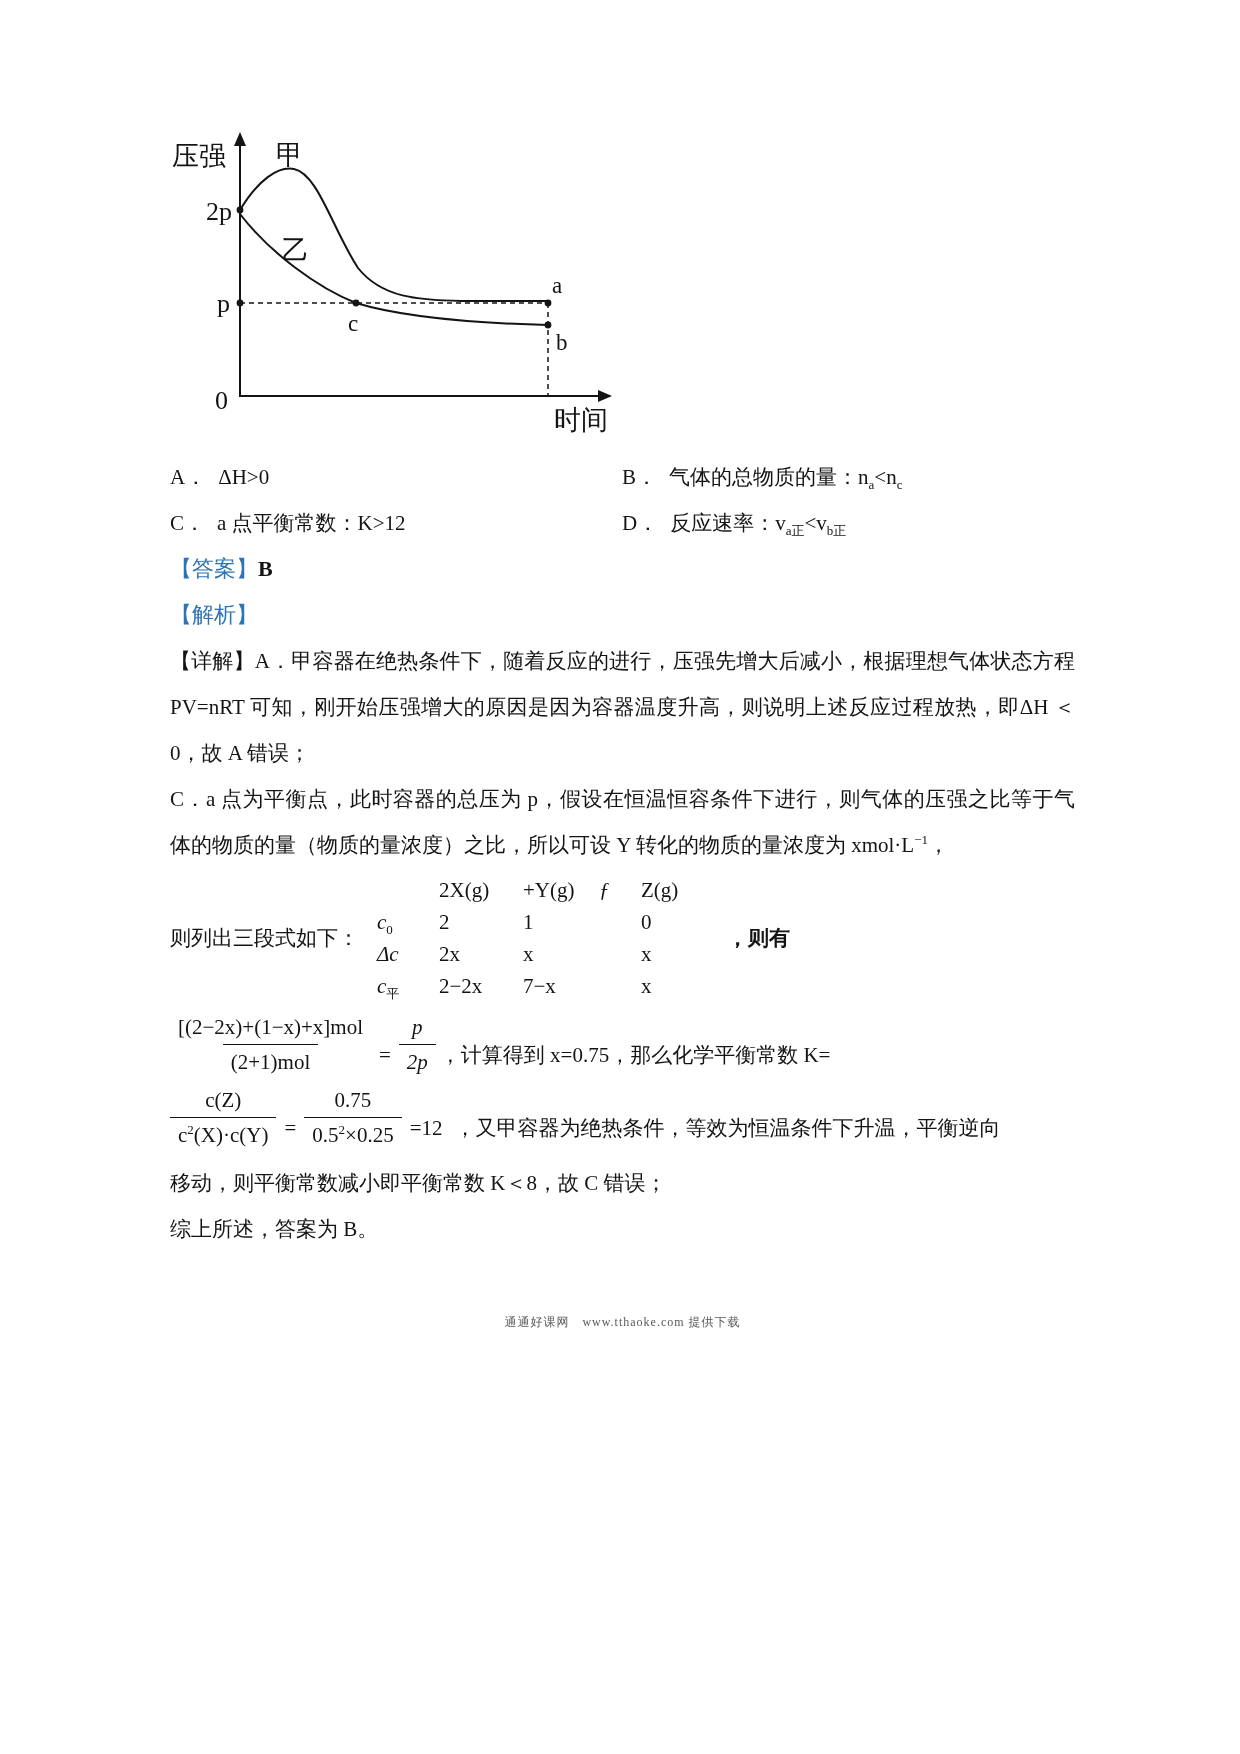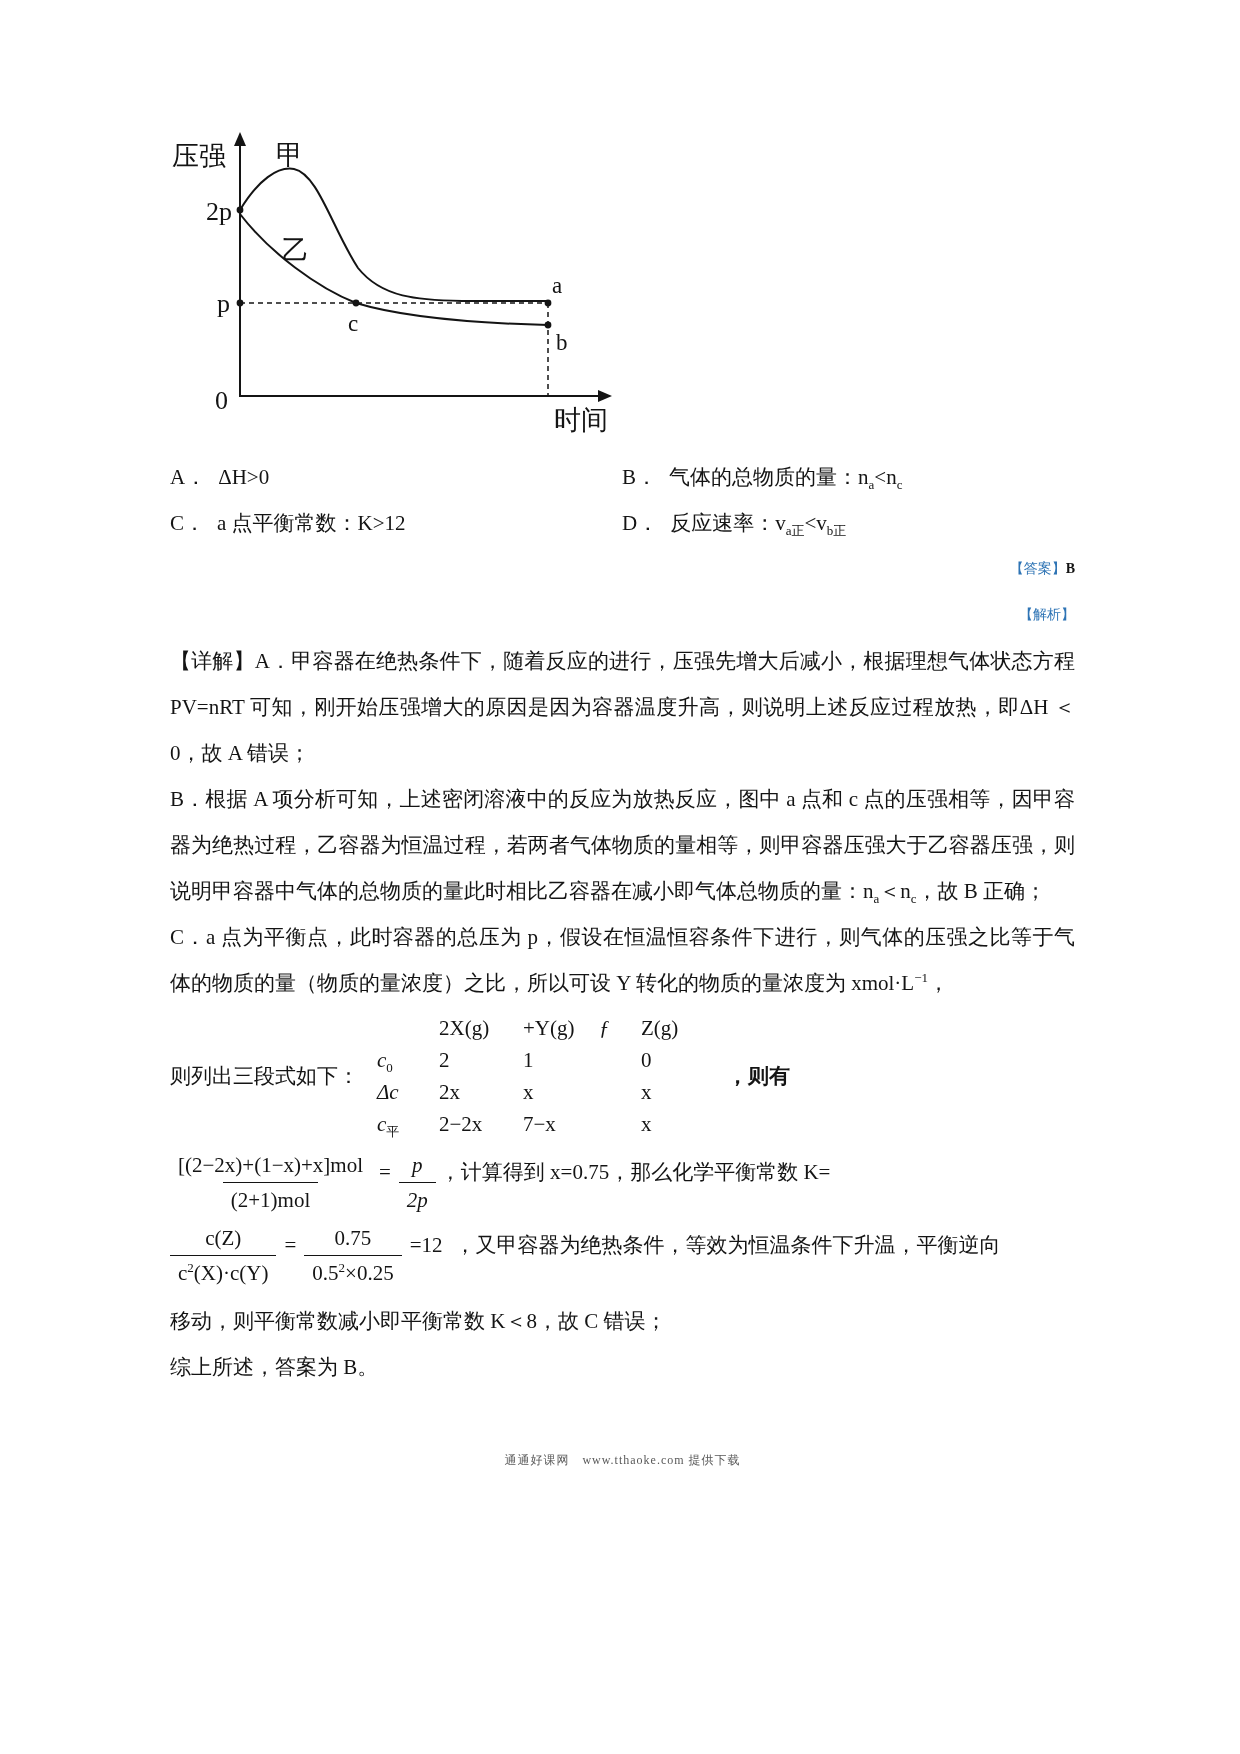--- a/index.html
+++ b/index.html
@@ -17,34 +17,34 @@
   .graph-wrap { width:480px; height:312px; }
   .graph-wrap svg text { fill:#141414; font-family:"Liberation Serif","DejaVu Serif",serif; }
   
   .options { margin-top:14px; font-size:21px; }
   .opt-row { display:grid; grid-template-columns:452px 1fr; line-height:46px; }
   .opt-key { margin-right:12px; }
   sub { font-size:13px; vertical-align:sub; line-height:0; }
   sup { font-size:13px; vertical-align:super; line-height:0; }
   .it { font-style:italic; }
   
-  .line { font-size:14px; line-height:46px;text-align:right; }
+  .line { font-size:22px; line-height:46px; }
   .para { font-size:21px; line-height:46px; text-align:justify; }
   .blue { color:#2e74b5; }
   .bold { font-weight:bold; }
   
   .seg-block { display:flex; align-items:center; font-size:21px; margin:6px 0 2px 0; }
   .seg-lead { white-space:nowrap; margin-right:18px; }
   .seg-tail { white-space:nowrap; margin-left:14px;font-weight:bold; }
   .seg-table { display:flex; flex-direction:column; }
   .seg-row { display:grid; grid-template-columns:62px 84px 76px 42px 72px; line-height:32px; }
   .seg-row .c0 { text-align:left; }
   .seg-row .cc { text-align:left; }
   
-  .eq-row { display:flex; align-items:flex-start; font-size:21px; margin:12px 0; line-height:40px; }
+  .eq-row { display:flex; align-items:flex-end; font-size:21px; margin:12px 0; line-height:40px; }
   .frac { display:inline-flex; flex-direction:column; align-items:center; vertical-align:middle; }
   .frac .num { padding:0 8px 4px 8px; text-align:center; line-height:26px; }
   .frac .den { border-top:1.6px solid #141414; padding:4px 8px 0 8px; text-align:center; line-height:26px; }
   .eq-sign { margin:0 8px; }
   .eq-tail { margin-left:4px; }
   
   .footer { margin-top:62px; text-align:center; font-size:12px; color:#595959; letter-spacing:1px; }
 </style>
 </head>
 <body>
@@ -95,21 +95,20 @@
       <div><span class="opt-key">D．</span><span>反应速率：v</span><sub>a正</sub><span>&lt;v</span><sub>b正</sub></div>
     </div>
   </div>
 
   <p class="line"><span class="blue">【答案】</span><span class="bold">B</span></p>
 
   <p class="line"><span class="blue">【解析】</span></p>
 
   <p class="para"><span>【详解】</span><span>A．甲容器在绝热条件下，随着反应的进行，压强先增大后减小，根据理想气体状态方程 PV=nRT 可知，刚开始压强增大的原因是因为容器温度升高，则说明上述反应过程放热，即ΔH ＜0，故 A 错误；</span></p>
 
-  <p class="para"><span>B．根据 A 项分析可知，上述密闭溶液中的反应为放热反应，图中 a 点和 c 点的压强相等，因甲容器为绝热过程，乙容器为恒温过程，若两者气体物质的量相等，则甲容器压强大于乙容器压强，则说明甲容器中气体的总物质的量此时相比乙容器在减小即气体总物质的量：n</span><sub>a</sub><span>＜n</span><sub>c</sub><span>，故 B 正确；</span></p>
 
   <p class="para"><span>C．a 点为平衡点，此时容器的总压为 p，假设在恒温恒容条件下进行，则气体的压强之比等于气体的物质的量（物质的量浓度）之比，所以可设 Y 转化的物质的量浓度为 xmol·L</span><sup>−1</sup><span>，</span></p>
 
   <div class="seg-block">
     <span class="seg-lead">则列出三段式如下：</span>
     <div class="seg-table">
       <div class="seg-row">
         <span class="c0"></span>
         <span class="cc">2X(g)</span>
         <span class="cc">+Y(g)</span>

